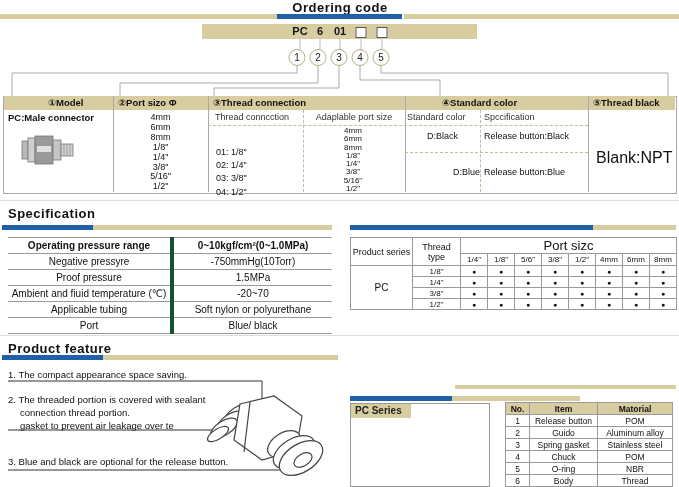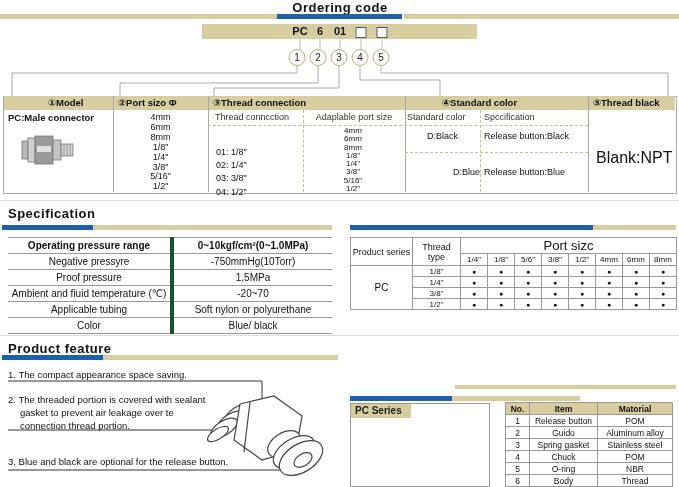--- a/index.html
+++ b/index.html
@@ -246,21 +246,21 @@
         </tr>
         <tr>
           <td>Ambient and fiuid temperature (℃)</td>
           <td>-20~70</td>
         </tr>
         <tr>
           <td>Applicable tubing</td>
           <td>Soft nylon or polyurethane</td>
         </tr>
         <tr>
-          <td>Color</td>
+          <td>Port</td>
           <td>Blue/ black</td>
         </tr>
       </tbody>
   </table>
 
   <div class="bar blue" style="left:350px;top:225px;width:243px;height:5px;"></div>
   <div class="bar tan" style="left:593px;top:225px;width:83px;height:5px;"></div>
   <table class="iface">
     <colgroup>
         <col style="width:62px">
@@ -335,22 +335,22 @@
 
   <div class="title" style="left:8px;top:341px;">Product feature</div>
   <div class="bar blue" style="left:2px;top:355px;width:101px;height:5px;"></div>
   <div class="bar tan" style="left:103px;top:355px;width:235px;height:5px;"></div>
   <div id="feature-items">
       <div class="flist" style="top:368px;">
         <div>1. The compact appearance space saving.</div>
       </div>
       <div class="flist" style="top:393px;">
         <div>2. The threaded portion is covered with sealant</div>
+        <div class="cont">connection thread portion.</div>
         <div class="cont">gasket to prevent air leakage over te</div>
-        <div class="cont">connection thread portion.</div>
       </div>
       <div class="flist" style="top:455px;">
         <div>3. Blue and black are optional for the release button.</div>
       </div>
     </div>
 
   <div class="bar tan" style="left:455px;top:385px;width:221px;height:4px;"></div>
   <div class="bar blue" style="left:350px;top:396px;width:102px;height:5px;"></div>
   <div class="bar tan" style="left:452px;top:396px;width:128px;height:5px;"></div>
   <div class="pcbox">

